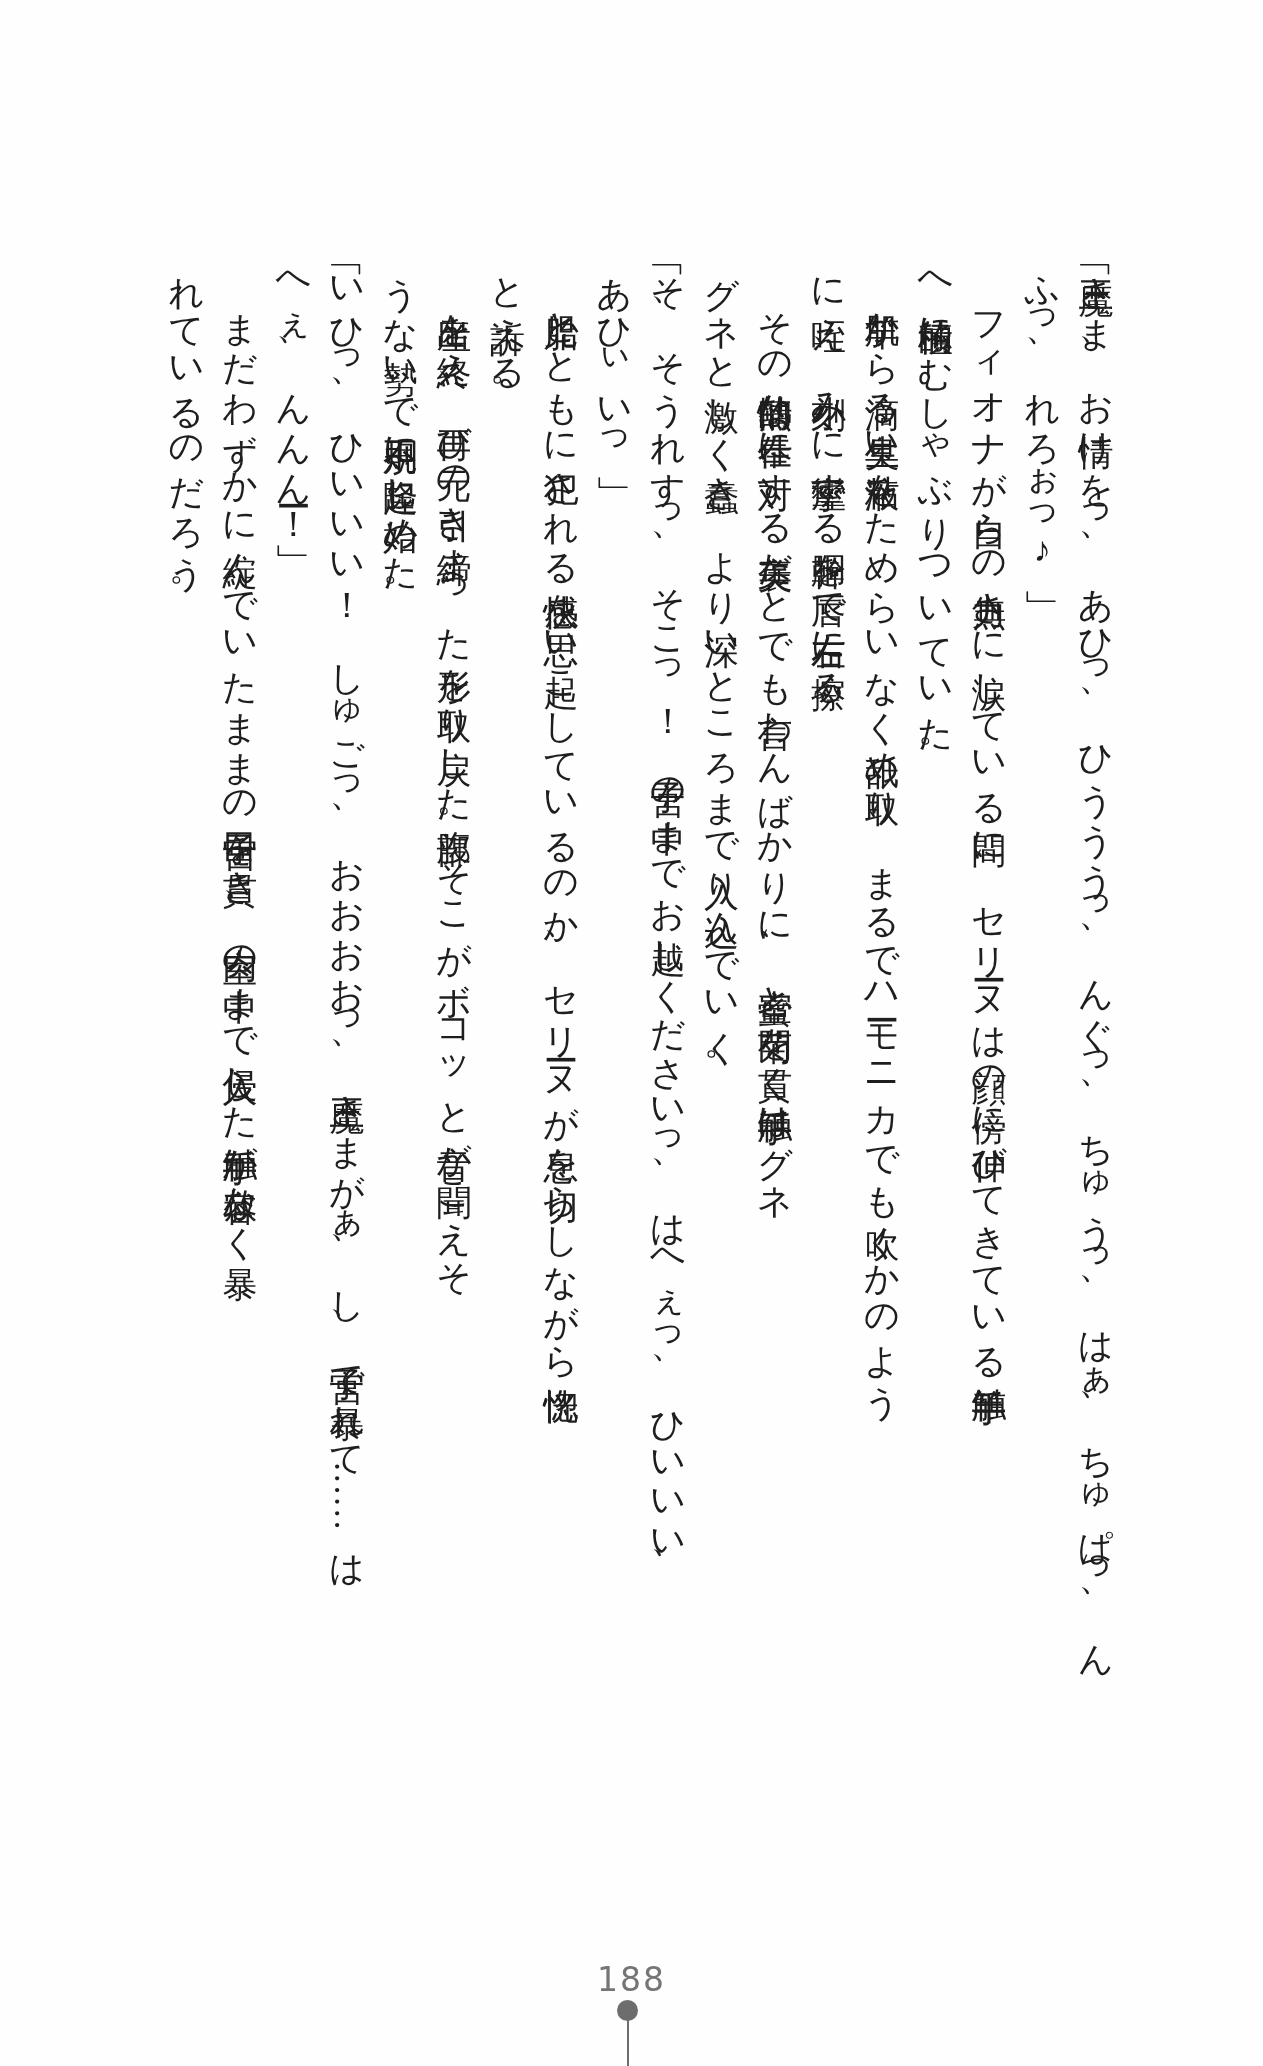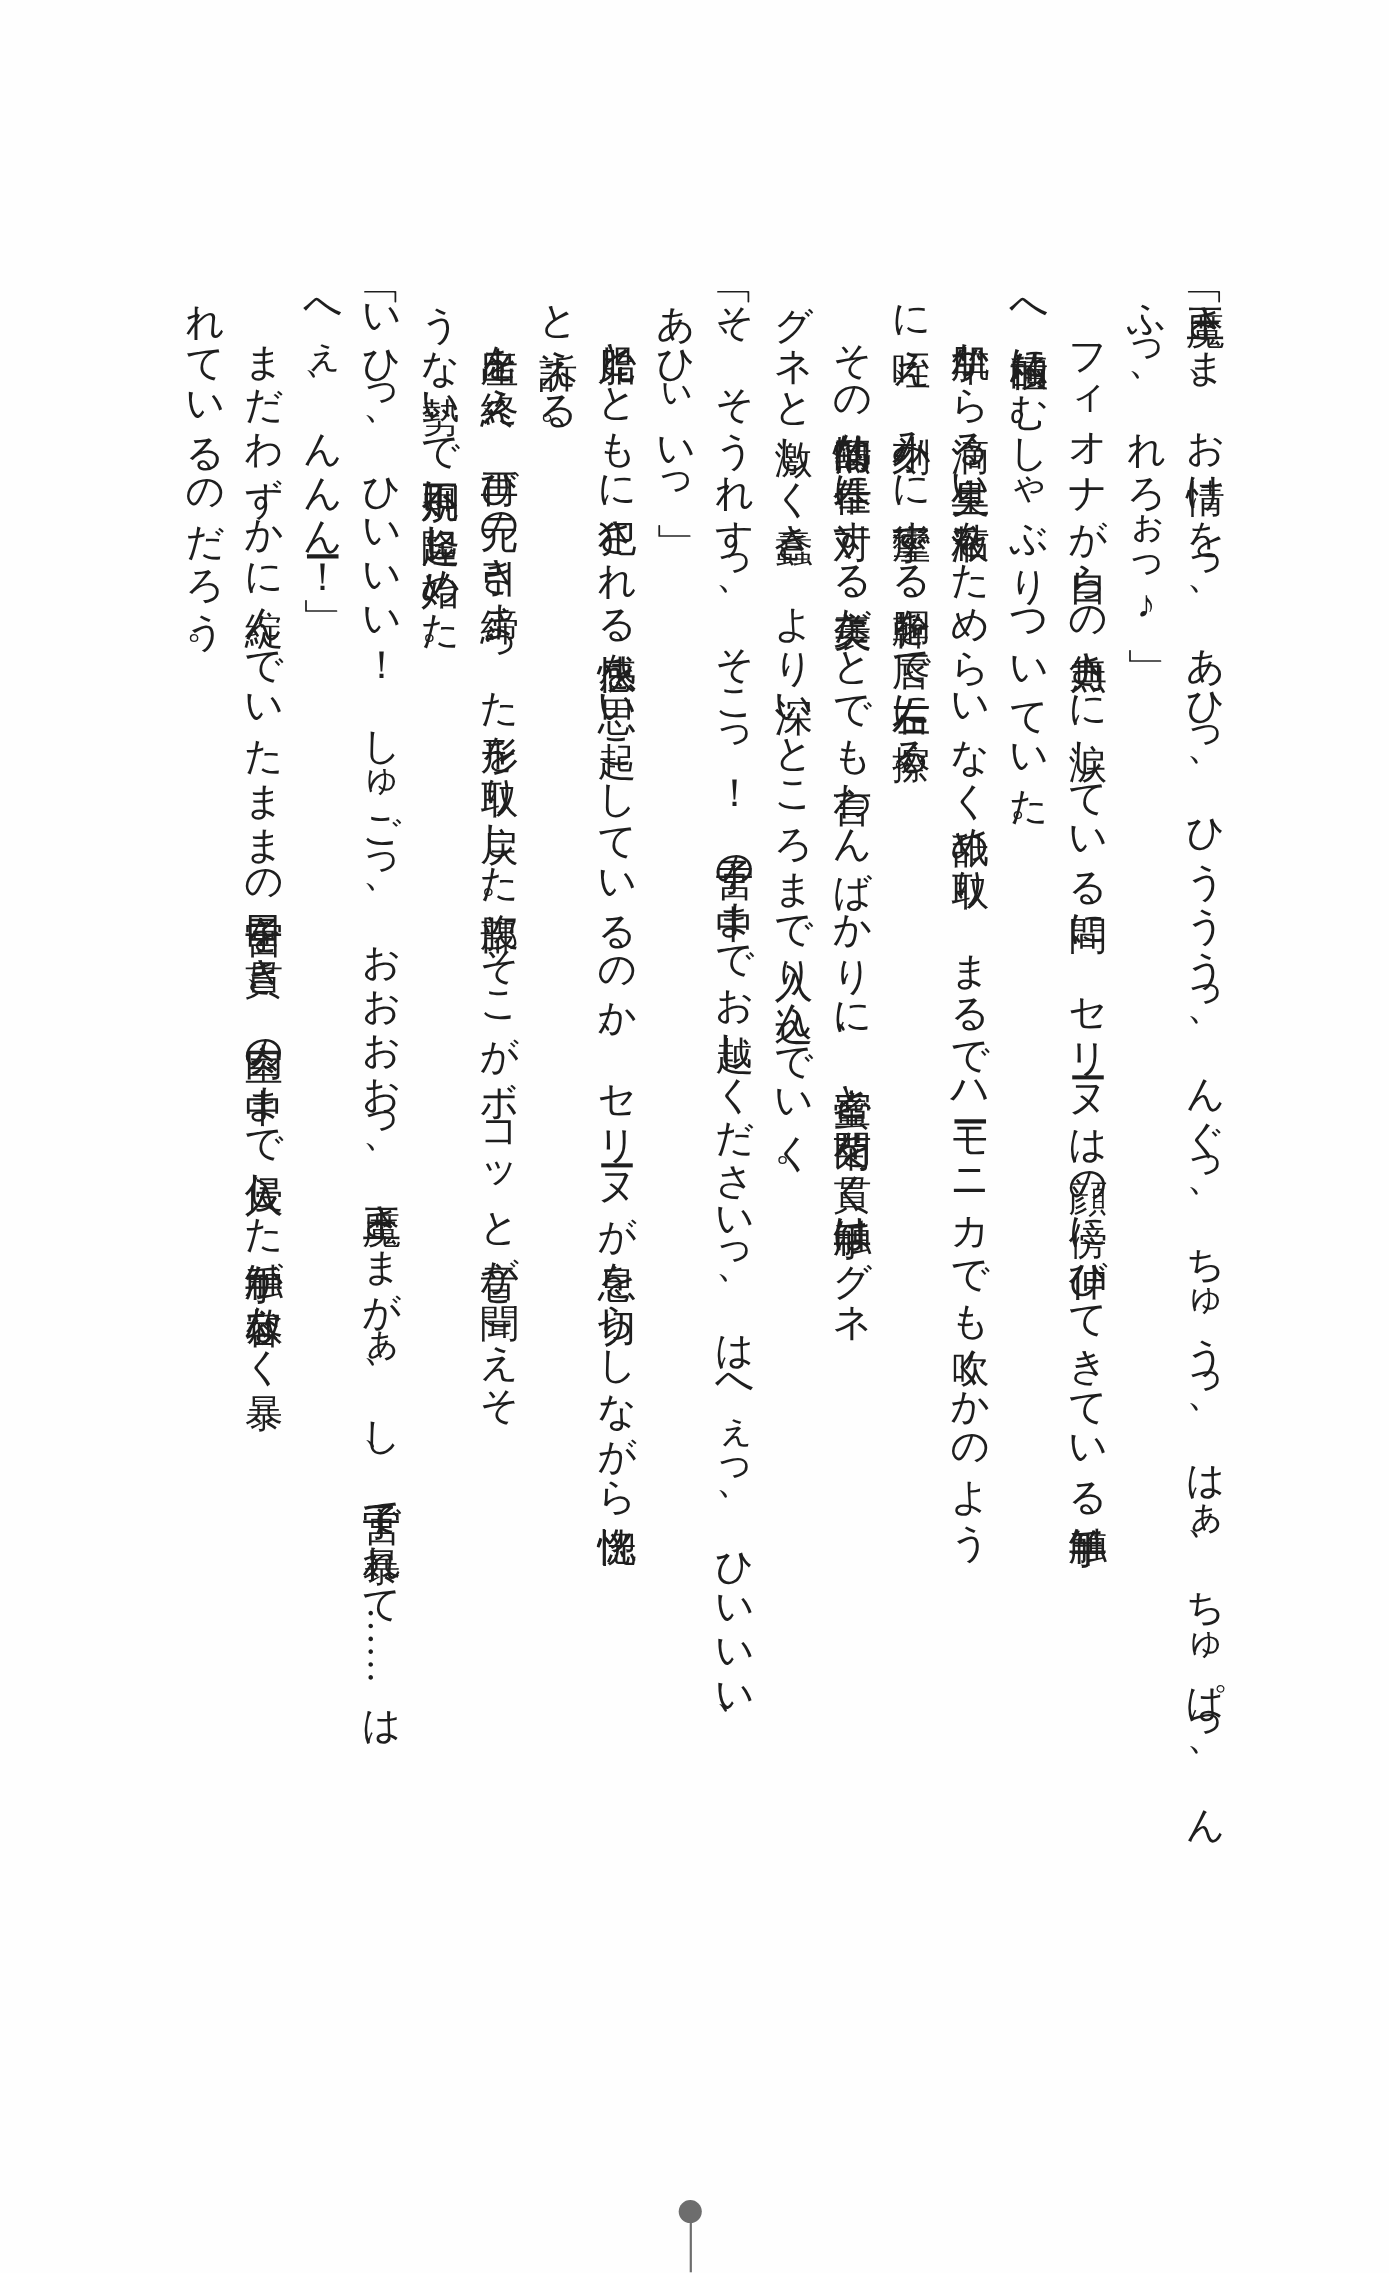--- a/index.html
+++ b/index.html
@@ -91,19 +91,20 @@
     <p class="col indent">胎児とともに犯される快感を思い起こしているのか、セリーヌが息を切らしながら恍惚</p>
     <p class="col">と訴える。</p>
     <p class="col indent">出産を終え、再び元の引き締まった形を取り戻した腹部。そこがボコッと音が聞こえそ</p>
     <p class="col">うな勢いで不規則に隆起し始めた。</p>
     <p class="col">「いひっ、ひいいい！　しゅごっ、おおおおっ、魔王さまがぁ、し、子宮で暴れて……は</p>
     <p class="col">へぇ、んんんー！」</p>
     <p class="col indent">まだわずかに綻んでいたままの子宮口を貫き、肉室の中まで侵入した触手が容赦なく暴</p>
     <p class="col">れているのだろう。</p>
   </div>
 
+  <div class="page-number">188</div>
 
   <div class="bookmark-pin">
     <div class="pin-stem"></div>
     <div class="pin-head"></div>
   </div>
 
 </div>
 
 </body></html>

